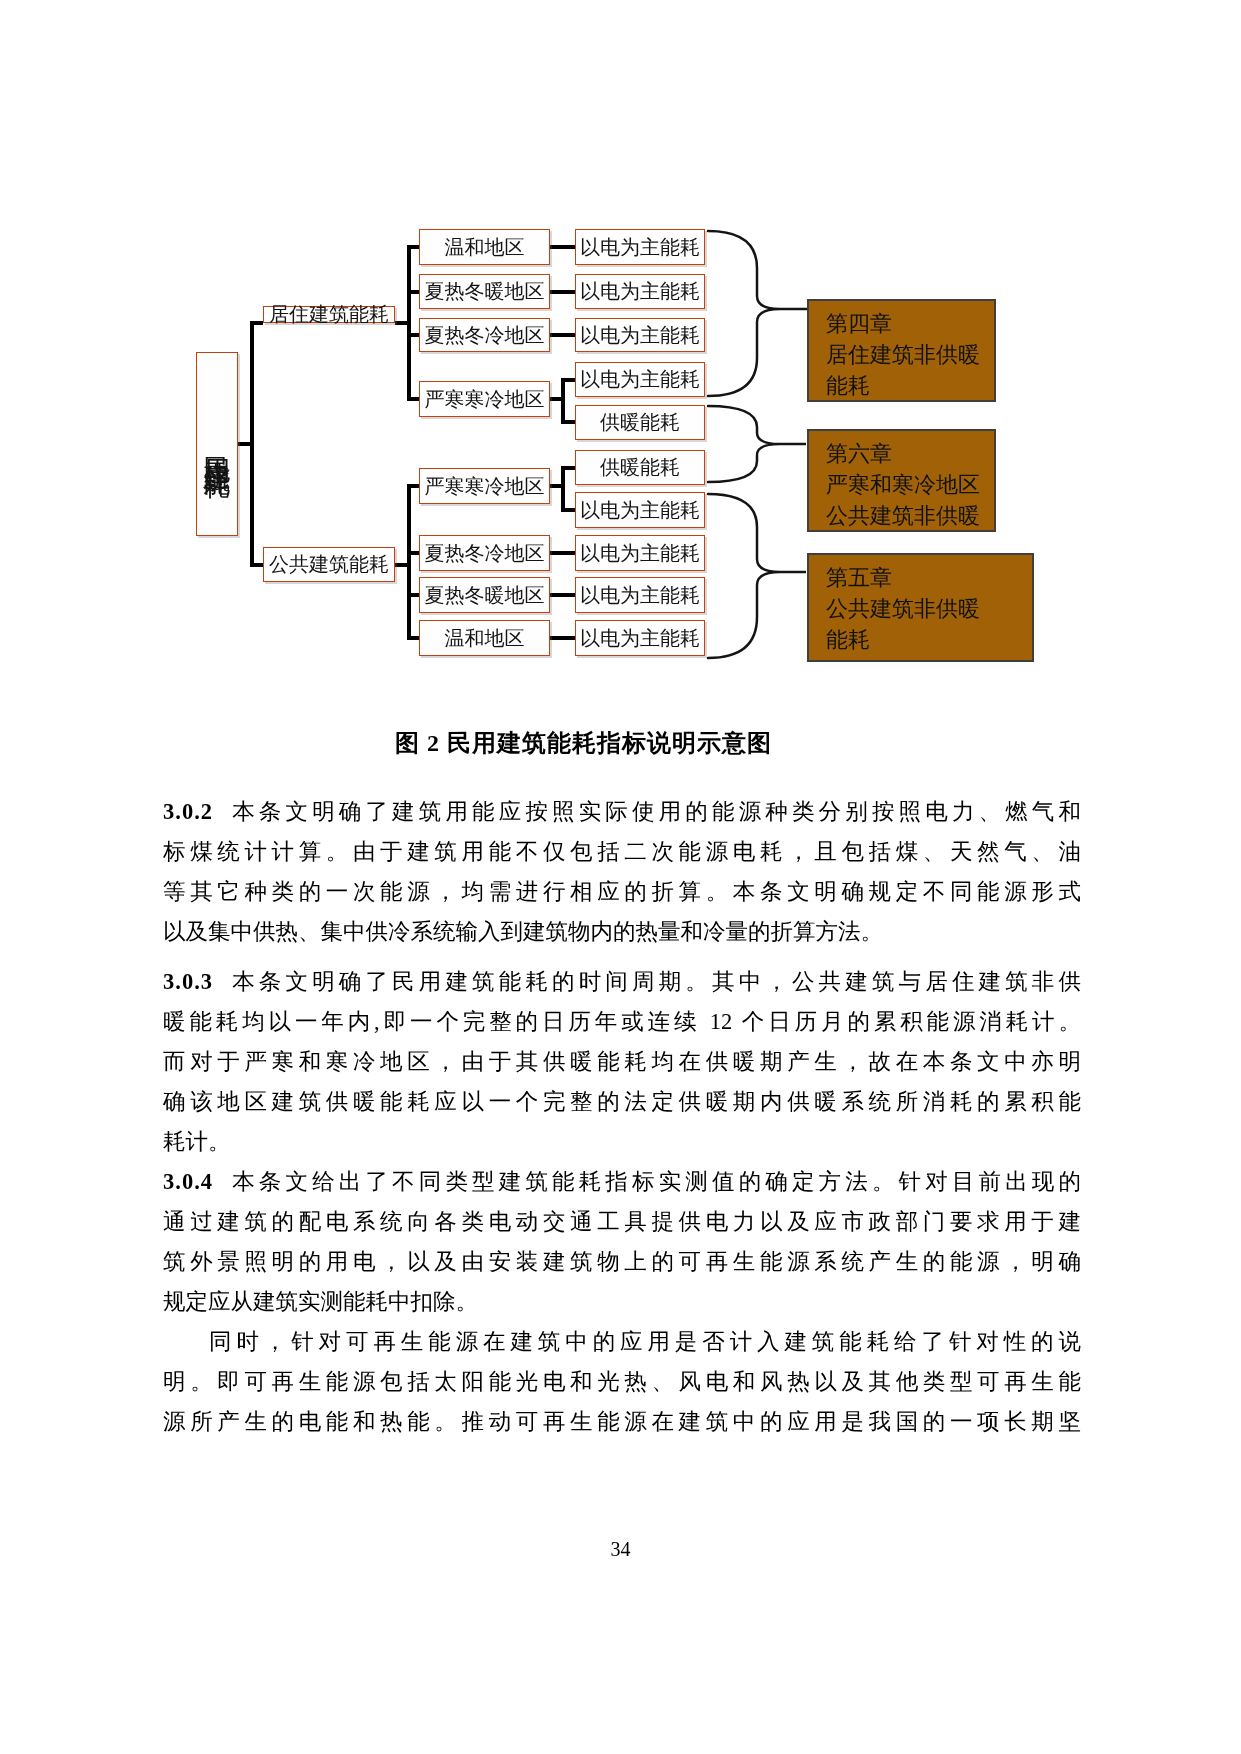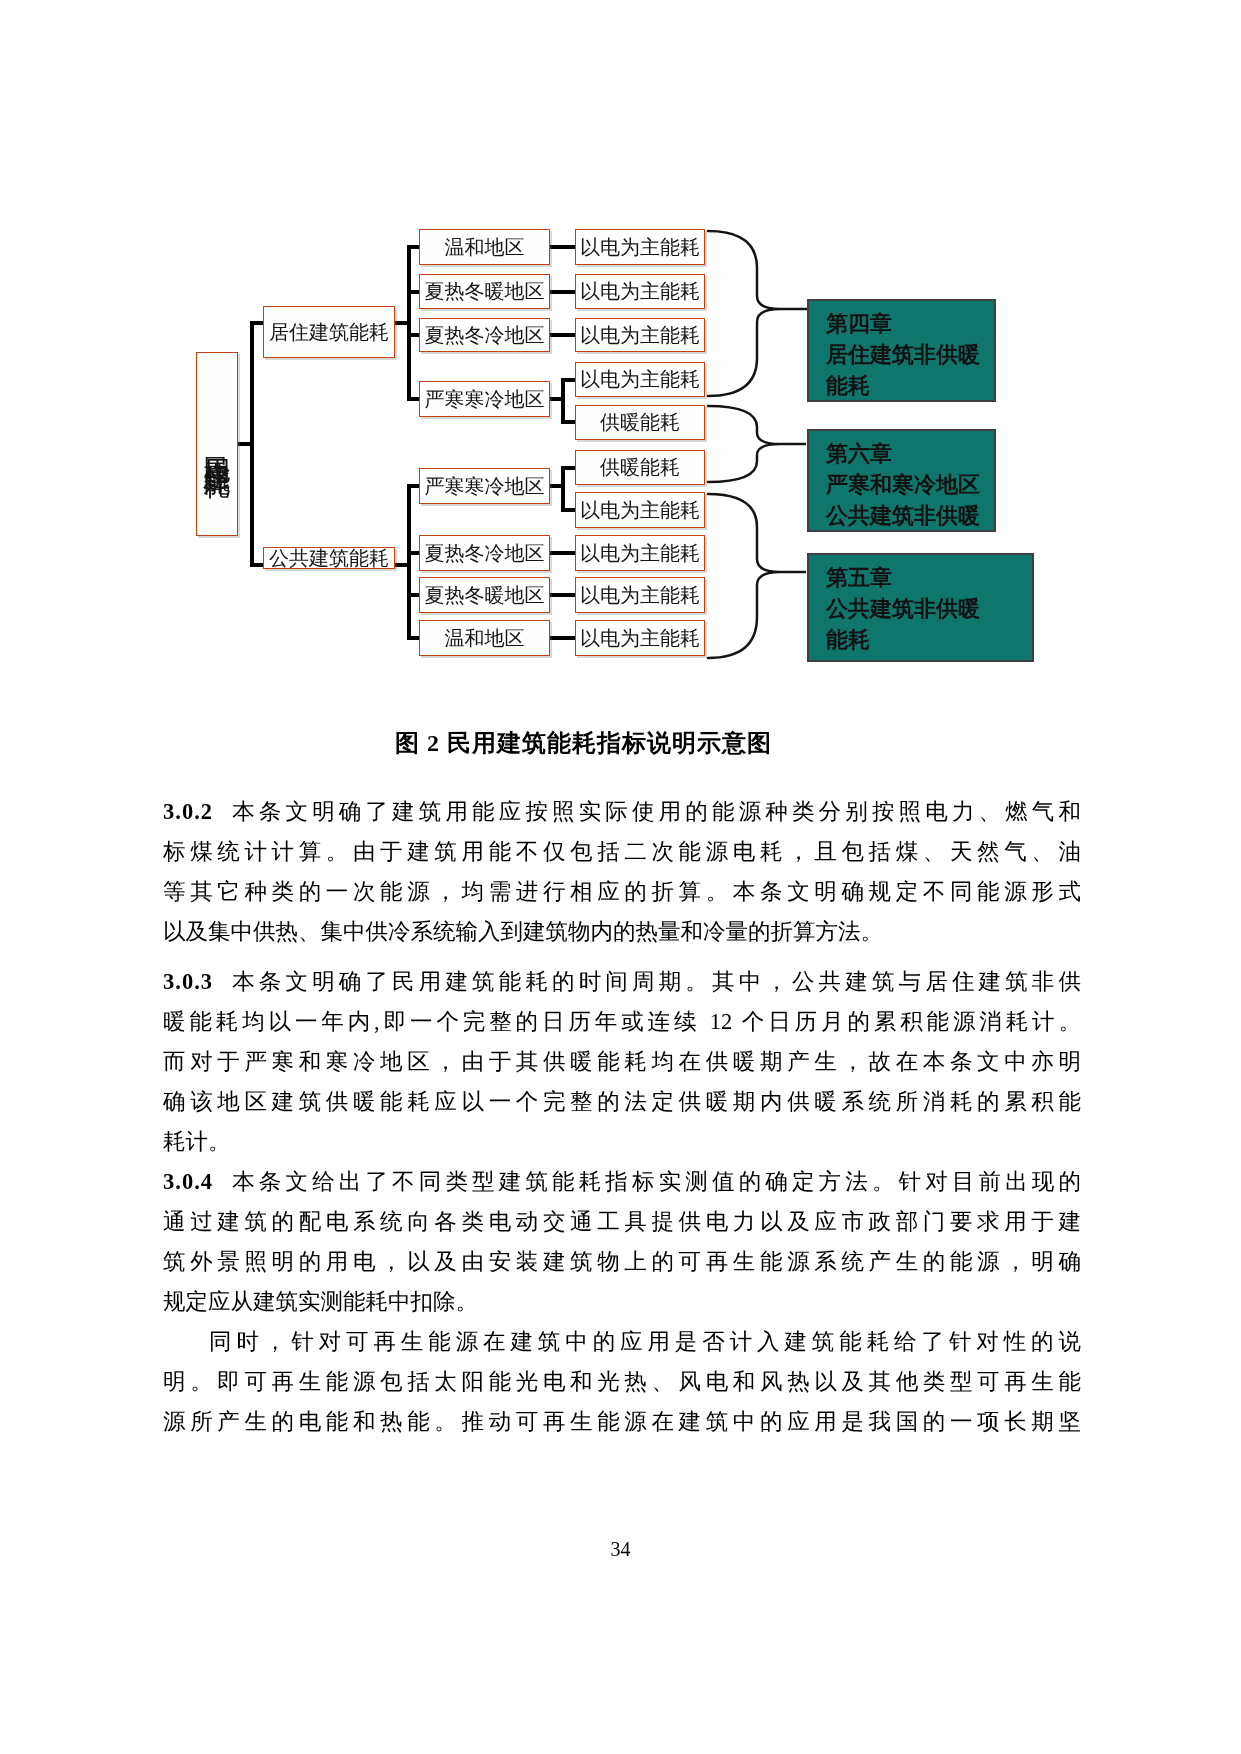--- a/index.html
+++ b/index.html
@@ -25,24 +25,24 @@
     font-size:20px;color:#141414;
     white-space:nowrap;
   }
   .node.vertical{
     writing-mode:vertical-rl;
     font-size:27px;
     letter-spacing:3px;
   }
   .chapter{
     position:absolute;
-    background:#0f766e;
+    background:#a16207;
     border:2px solid #3f3f3f;
     box-sizing:border-box;
-    font-size:22px;font-weight:bold;color:#111;
+    font-size:22px;font-weight:normal;color:#111;
     line-height:31px;
     padding:7px 6px 0 17px;
     white-space:nowrap;
   }
   .caption{
     position:absolute;top:727px;left:0;width:1241px;
     text-align:center;
     font-size:24px;font-weight:bold;color:#000;
     transform:translateX(-37px);
     letter-spacing:1px;
@@ -86,22 +86,22 @@
                M550 553 H575 M550 595 H575 M550 638 H575" stroke="#000000" stroke-width="4" fill="none"></path>
 
       <path d="M708 231 Q757 231 757 268 L757 296 Q757 309 780 309 Q757 309 757 322 L757 358 Q757 396 708 396
                M708 406 Q757 406 757 427 L757 433 Q757 444 780 444 Q757 444 757 455 L757 461 Q757 482 708 482
                M708 494 Q757 494 757 527 L757 559 Q757 572 780 572 Q757 572 757 585 L757 617 Q757 658 708 658" stroke="#141414" stroke-width="2.5" fill="none" stroke-linecap="round"></path>
       <path d="M780 309 H807 M780 444 H806 M780 572 H806" stroke="#141414" stroke-width="2.5" fill="none"></path>
     </svg>
 
     <div class="node vertical" style="left:196px;top:352px;width:42px;height:184px;">民用建筑能耗</div>
 
-    <div class="node" style="left:263px;top:306px;width:132px;height:52px;">居住建筑能耗</div>
-    <div class="node" style="left:263px;top:547px;width:132px;height:22px;font-family:Liberation Mono, monospace;">公共建筑能耗</div>
+    <div class="node" style="left:263px;top:306px;width:132px;height:17px;">居住建筑能耗</div>
+    <div class="node" style="left:263px;top:547px;width:132px;height:35px;font-family:Liberation Mono, monospace;">公共建筑能耗</div>
 
     <div class="node" style="left:419px;top:229px;width:131px;height:36px;">温和地区</div>
     <div class="node" style="left:419px;top:274px;width:131px;height:35px;">夏热冬暖地区</div>
     <div class="node" style="left:419px;top:318px;width:131px;height:34px;">夏热冬冷地区</div>
     <div class="node" style="left:419px;top:381px;width:131px;height:36px;">严寒寒冷地区</div>
 
     <div class="node" style="left:419px;top:468px;width:131px;height:36px;">严寒寒冷地区</div>
     <div class="node" style="left:419px;top:535px;width:131px;height:36px;">夏热冬冷地区</div>
     <div class="node" style="left:419px;top:577px;width:131px;height:36px;">夏热冬暖地区</div>
     <div class="node" style="left:419px;top:620px;width:131px;height:36px;">温和地区</div>

